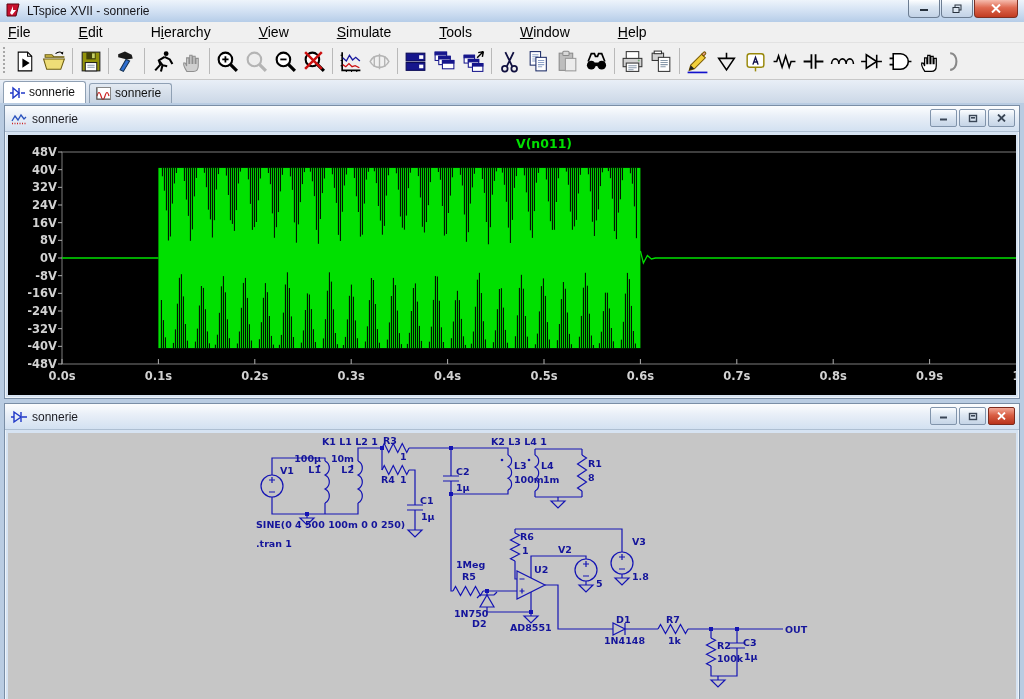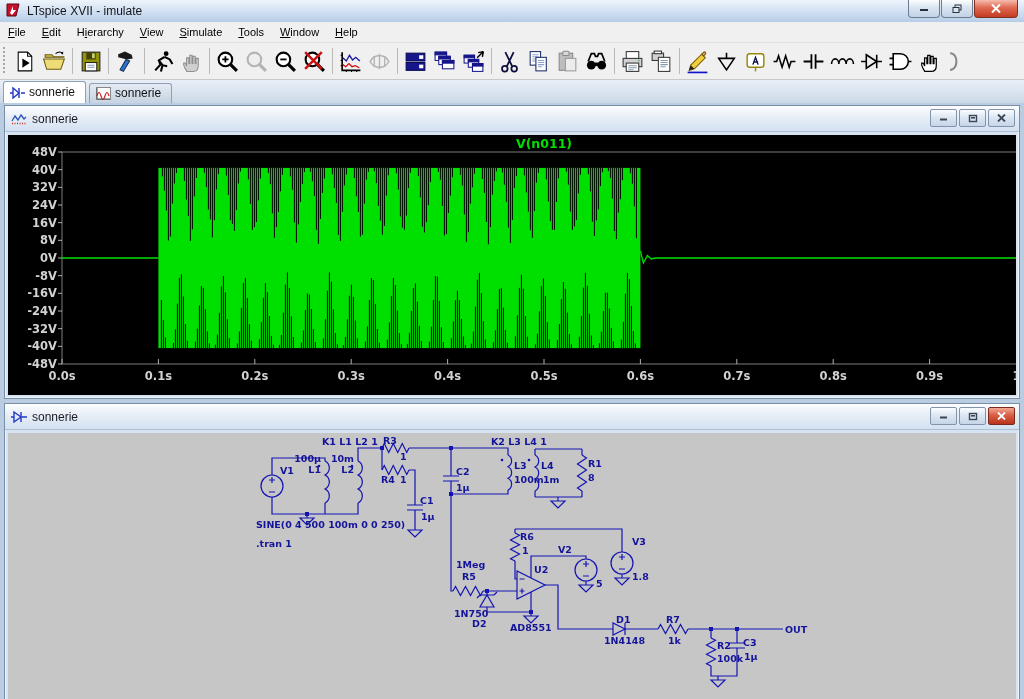--- a/index.html
+++ b/index.html
@@ -13,21 +13,21 @@
   .titlebar .app-icon{width:16px;height:16px;margin:0 5px 0 6px;}
   .titlebar .title-text{font-size:12px;color:#15151a;}
   .caption-btns{position:absolute;top:0;right:6px;display:flex;}
   .cap-btn{width:30px;height:17px;border:1px solid #6c7d92;border-top:none;
     border-radius:0 0 4px 4px;background:linear-gradient(#fdfeff,#dbe6f2 40%,#c2d2e6);
     display:flex;align-items:center;justify-content:center;margin-left:1px;}
   .cap-btn.close{width:42px;background:linear-gradient(#f7c0b2,#e06a50 45%,#c8через? 0);}
   .cap-btn.close{background:linear-gradient(#f6bcae,#df6950 45%,#c13c22);border-color:#7e3023;}
   
   .menubar{position:absolute;top:22px;left:0;right:0;height:20px;background:#f0f0f0;
-    border-bottom:1px solid #e2e2e2;display:flex;align-items:center;font-size:11px;color:#000;}
+    border-bottom:1px solid #e2e2e2;display:flex;align-items:center;font-size:14px;color:#000;gap:32px;}
   .menu-item{padding:2px 8px;}
   .menu-item u{text-decoration:underline;}
   
   .toolbar{position:absolute;top:43px;left:0;right:0;height:36px;background:#f0f0f0;
     border-bottom:1px solid #c8c8c8;display:flex;align-items:center;}
   .tb-grip{width:4px;height:28px;margin:0 4px 0 3px;
     background:repeating-linear-gradient(#a7a7a7 0 2px,transparent 2px 4px);
     background-size:2px 4px;background-repeat:repeat-y;}
   .tb-btn{width:29px;height:30px;display:flex;align-items:center;justify-content:center;}
   .tb-btn svg{width:25px;height:25px;}
@@ -60,21 +60,21 @@
 </head>
 <body>
 
 <div class="root">
 
   <div class="titlebar">
     <svg class="app-icon" viewBox="0 0 16 16">
       <path d="M1,1 L13,1 L10,13 L1,13 Z" fill="#c8102e" stroke="#5a0410"></path>
       <path d="M4,10 L7,3 L7,7 L10,7 L6,12 Z" fill="#fff"></path>
     </svg>
-    <span class="title-text">LTspice XVII - imulate</span>
+    <span class="title-text">LTspice XVII - sonnerie</span>
     <div class="caption-btns">
       <div class="cap-btn">
         <svg width="10" height="9" viewBox="0 0 10 9">
             <path d="M1,6 h8" stroke="#27313d" stroke-width="2"></path>
           </svg>
       </div>
       <div class="cap-btn">
         <svg width="11" height="10" viewBox="0 0 11 10">
           <rect x="3" y="1" width="6" height="5" fill="none" stroke="#27313d"></rect>
           <rect x="1" y="3.5" width="6" height="5" fill="#dce6f1" stroke="#27313d"></rect>

